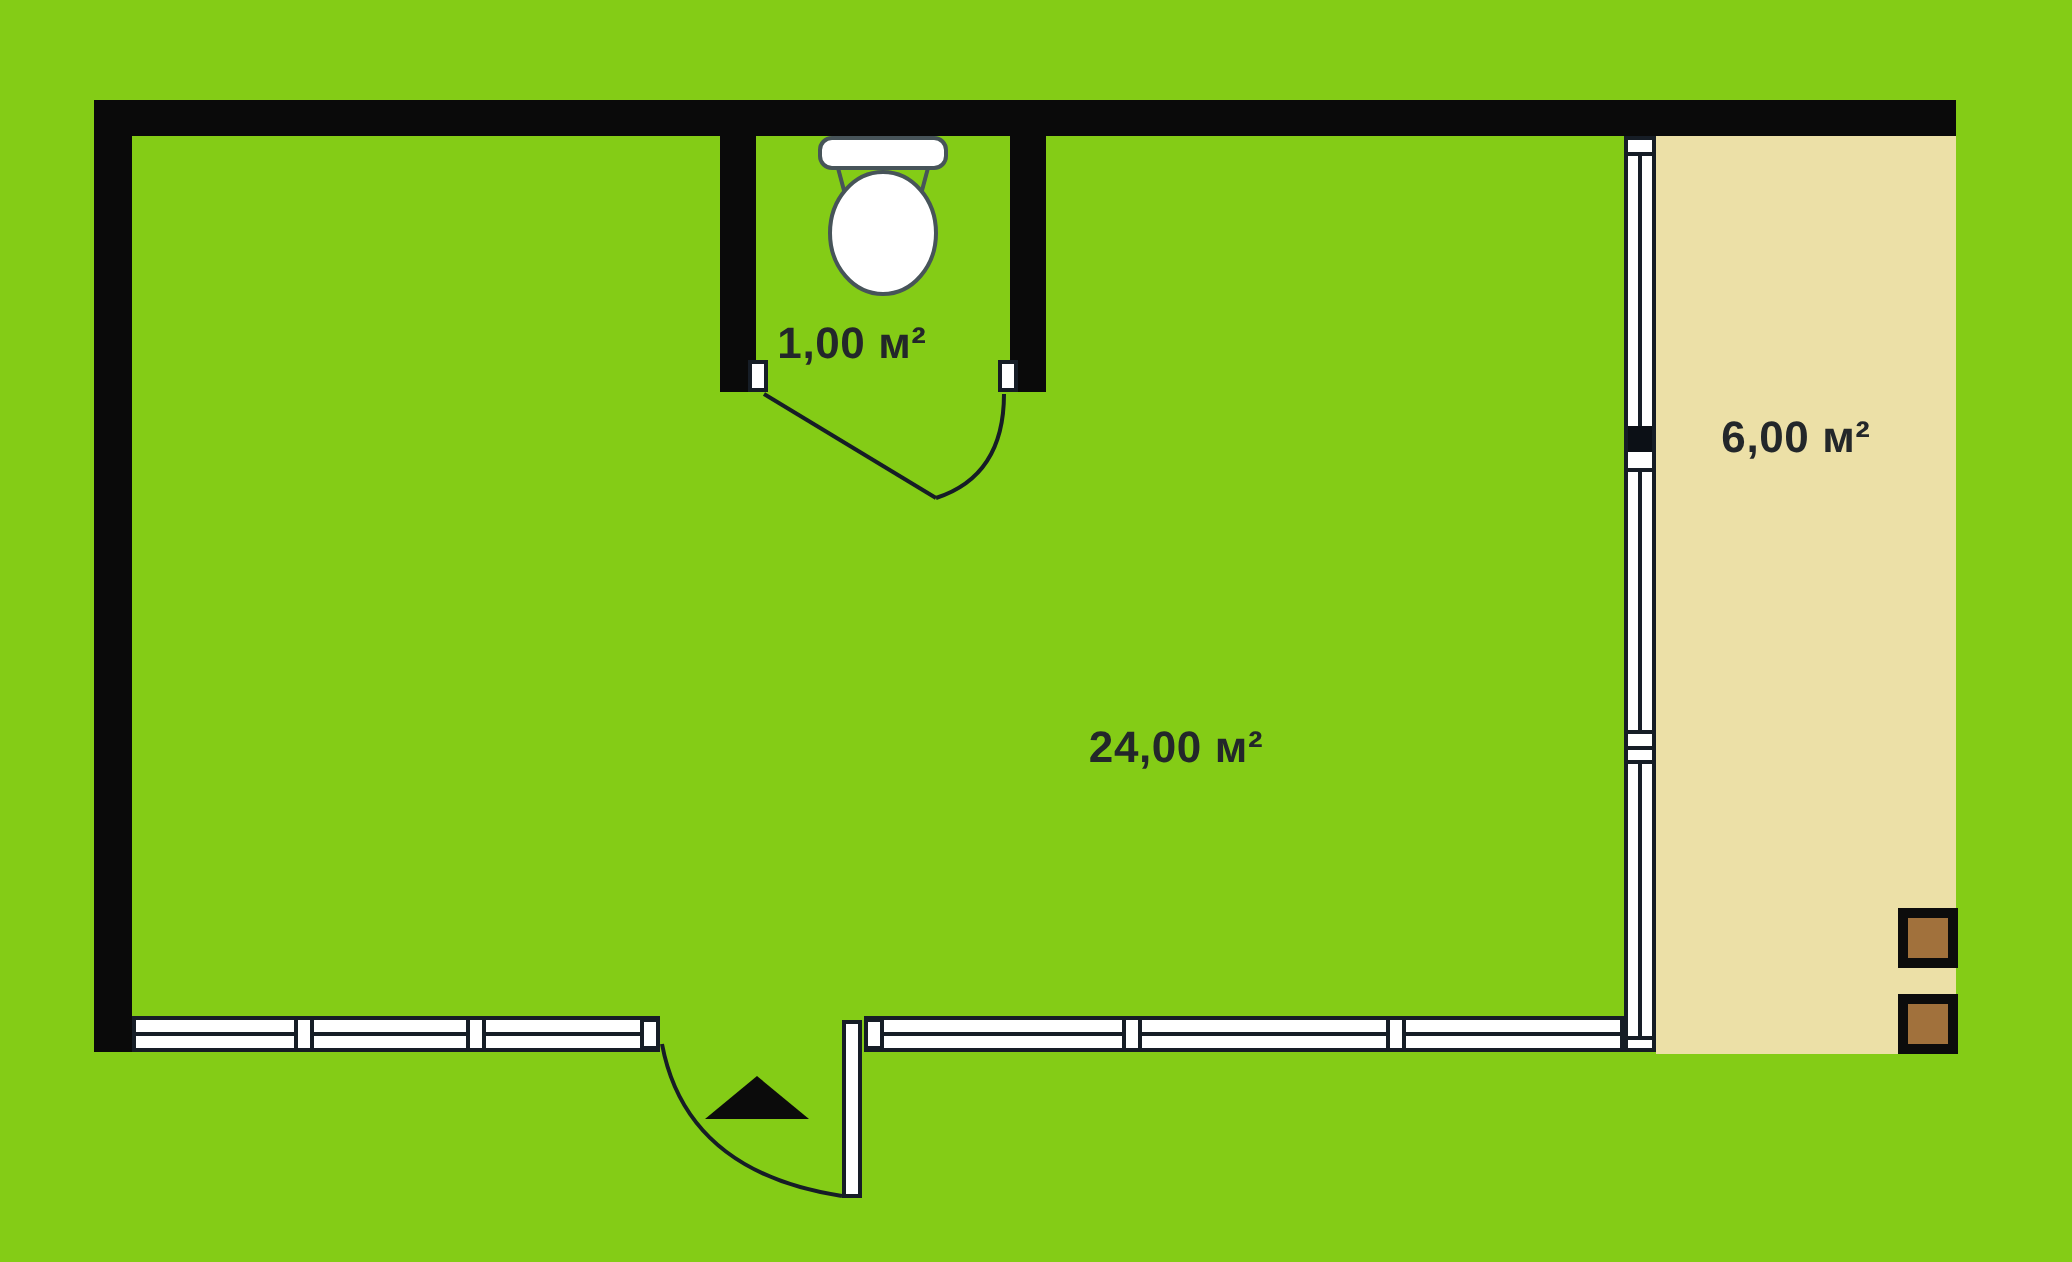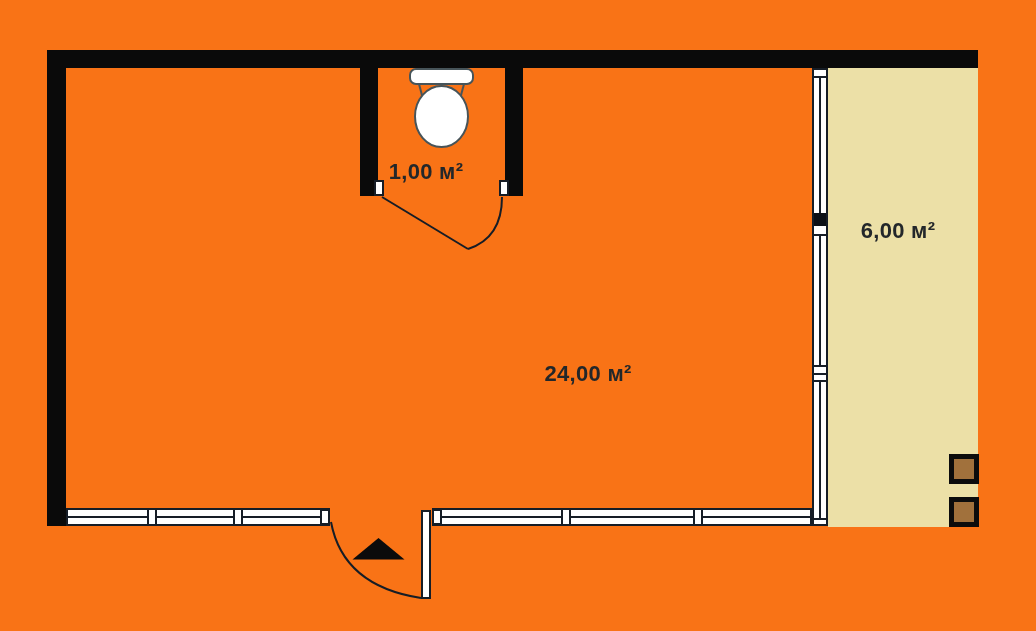--- a/index.html
+++ b/index.html
@@ -1,20 +1,20 @@
 <!DOCTYPE html>
 <html><head>
 <meta charset="utf-8">
 <style>
   html, body { margin: 0; padding: 0; background: #ffffff; }
   .plan {
     position: relative;
     width: 1036px;
     height: 631px;
-    background: #f97316;
+    background: #84cc16;
     font-family: "Liberation Sans", sans-serif;
     overflow: hidden;
   }
   .wall { position: absolute; background: #0a0a0a; }
 
   
   .area-label {
     position: absolute;
     transform: translate(-50%, -50%);
     font-weight: bold;
@@ -173,15 +173,15 @@
 
     <g>
       <path d="M 331 522 Q 343 586 421 598" stroke="#161d26" stroke-width="2" fill="none"></path>
       <rect x="422" y="511" width="8" height="87" fill="#ffffff" stroke="#161d26" stroke-width="2"></rect>
       <path d="M 378.5 538 L 404.5 559.5 L 352.5 559.5 Z" fill="#0b0b0b"></path>
     </g>
   </svg>
 
   <div class="area-label" style="left:426px; top:172px;">1,00 м²</div>
   <div class="area-label" style="left:588px; top:374px;text-align:center;">24,00 м²</div>
-  <div class="area-label" style="left:898px; top:231px;text-align:right;">6,00 м²</div>
+  <div class="area-label" style="left:898px; top:219px;text-align:right;">6,00 м²</div>
 
 </div>
 
 </body></html>

